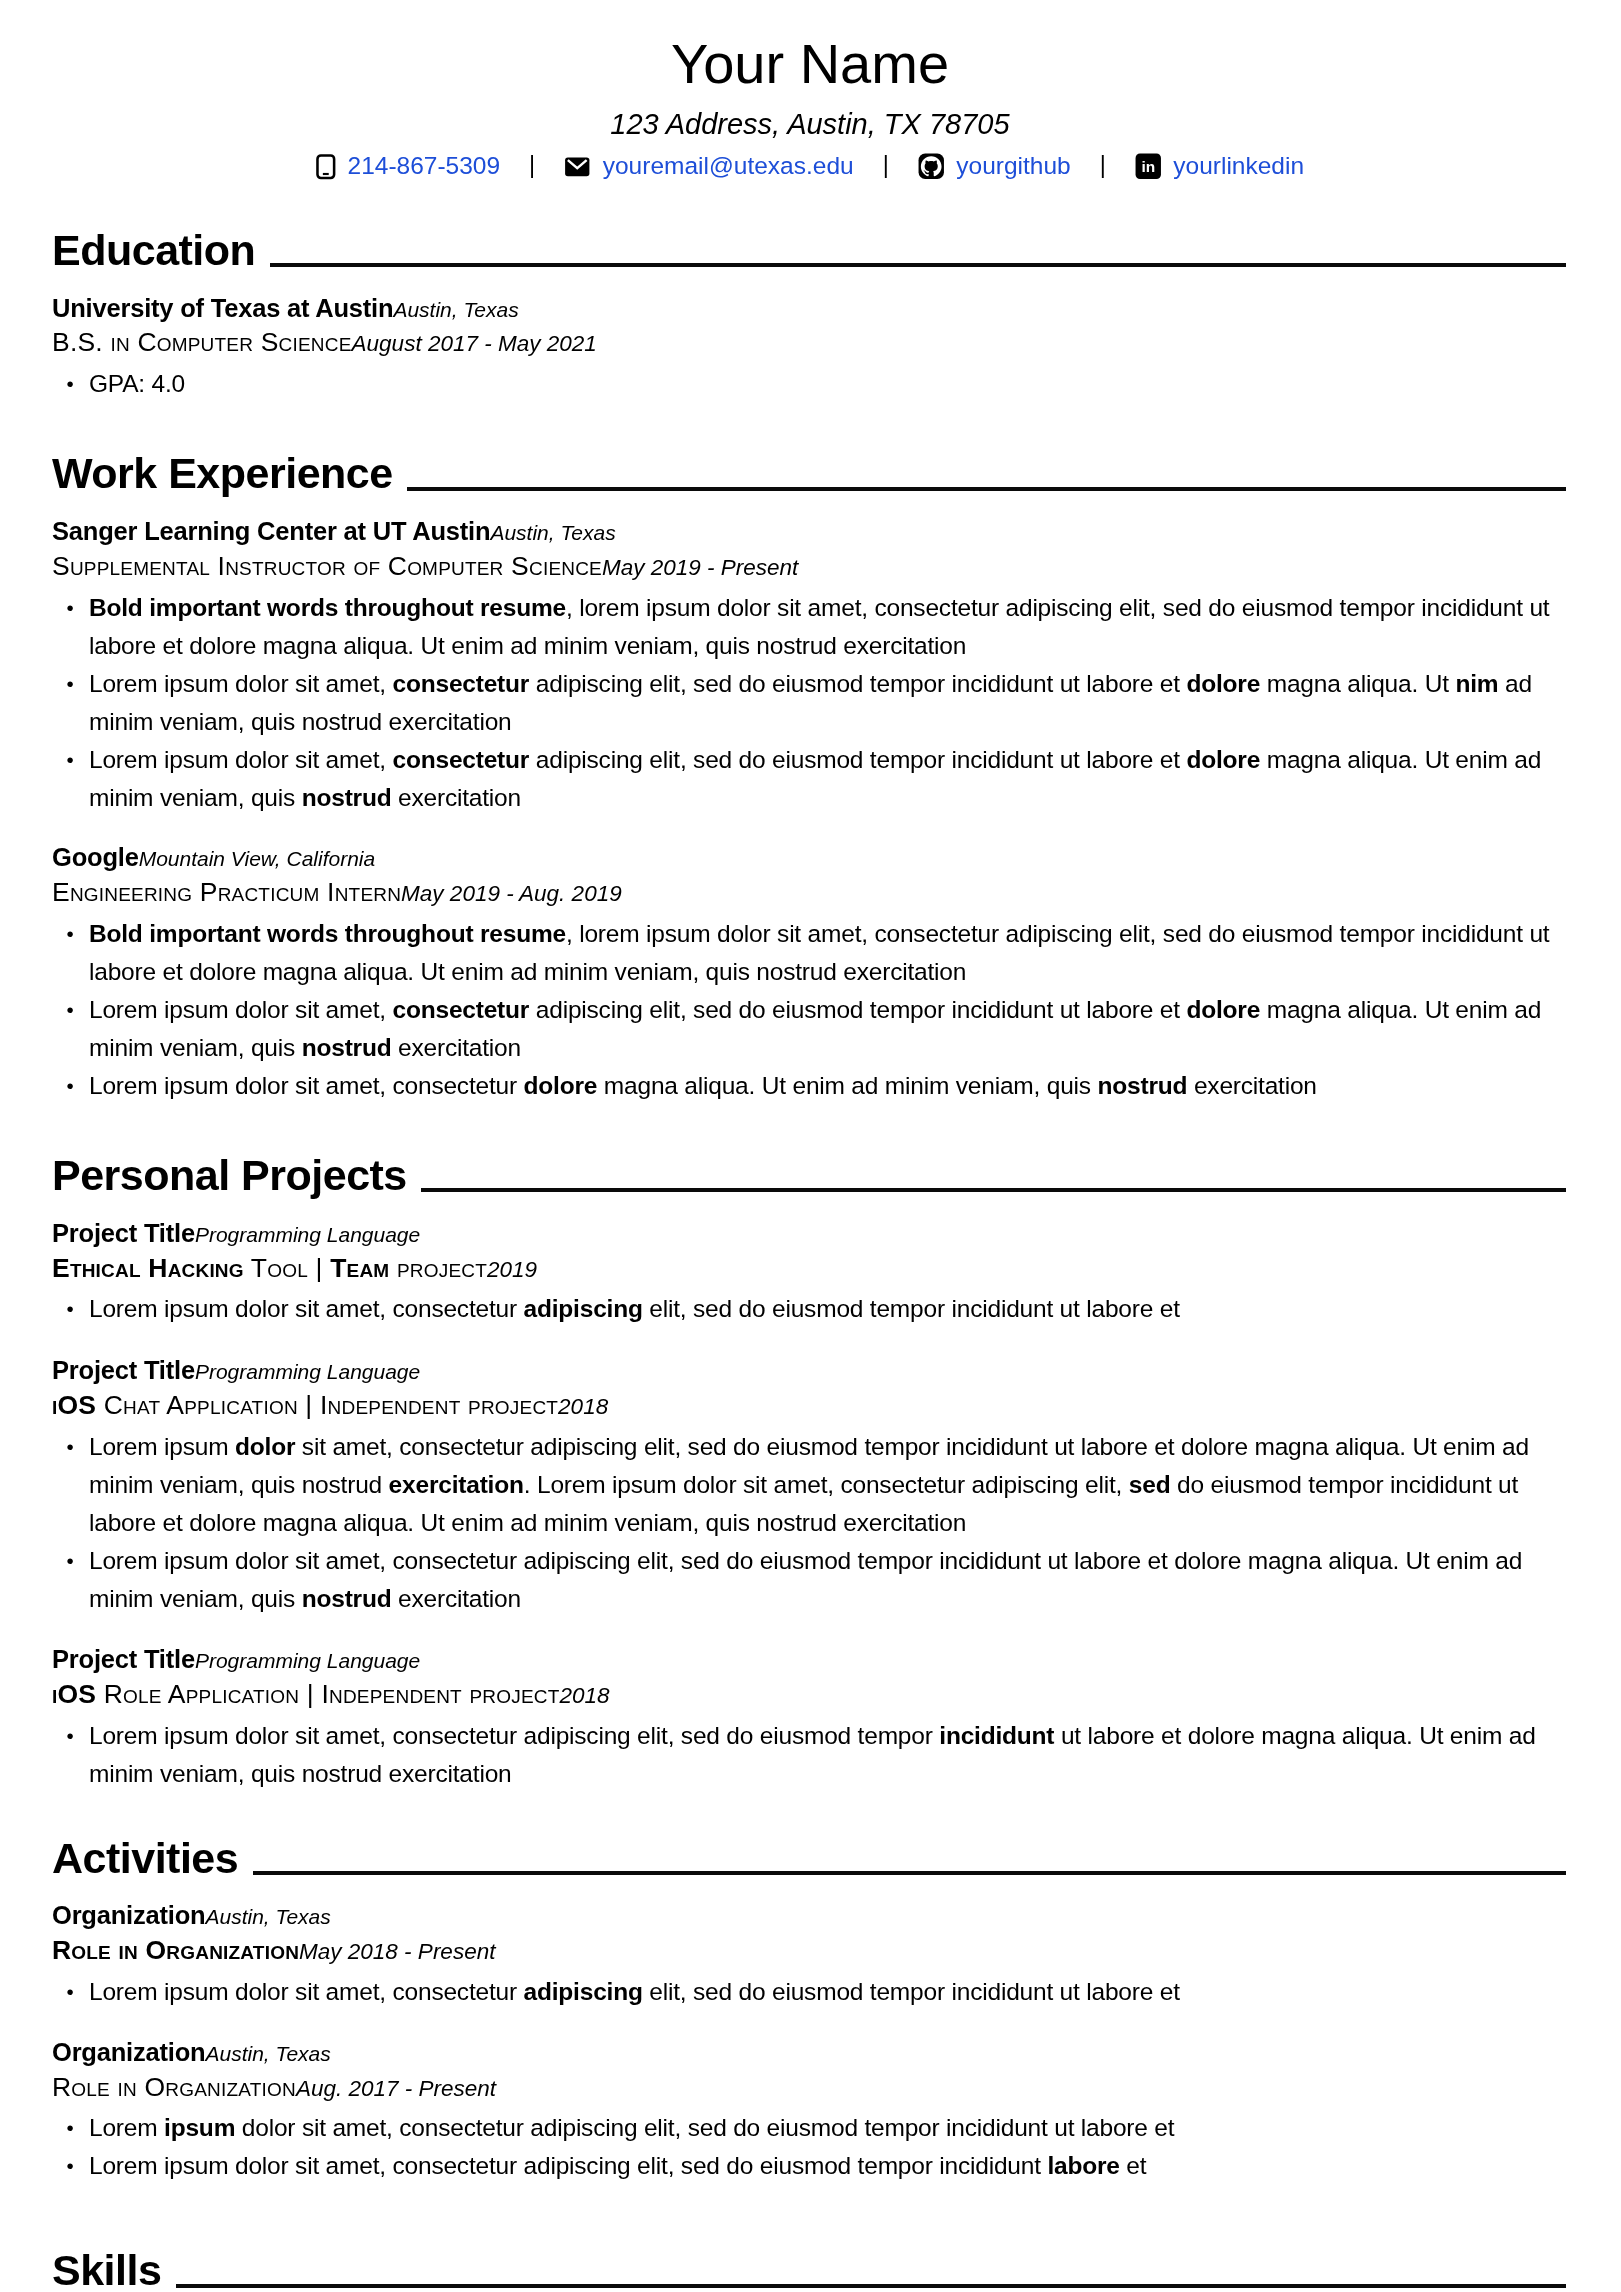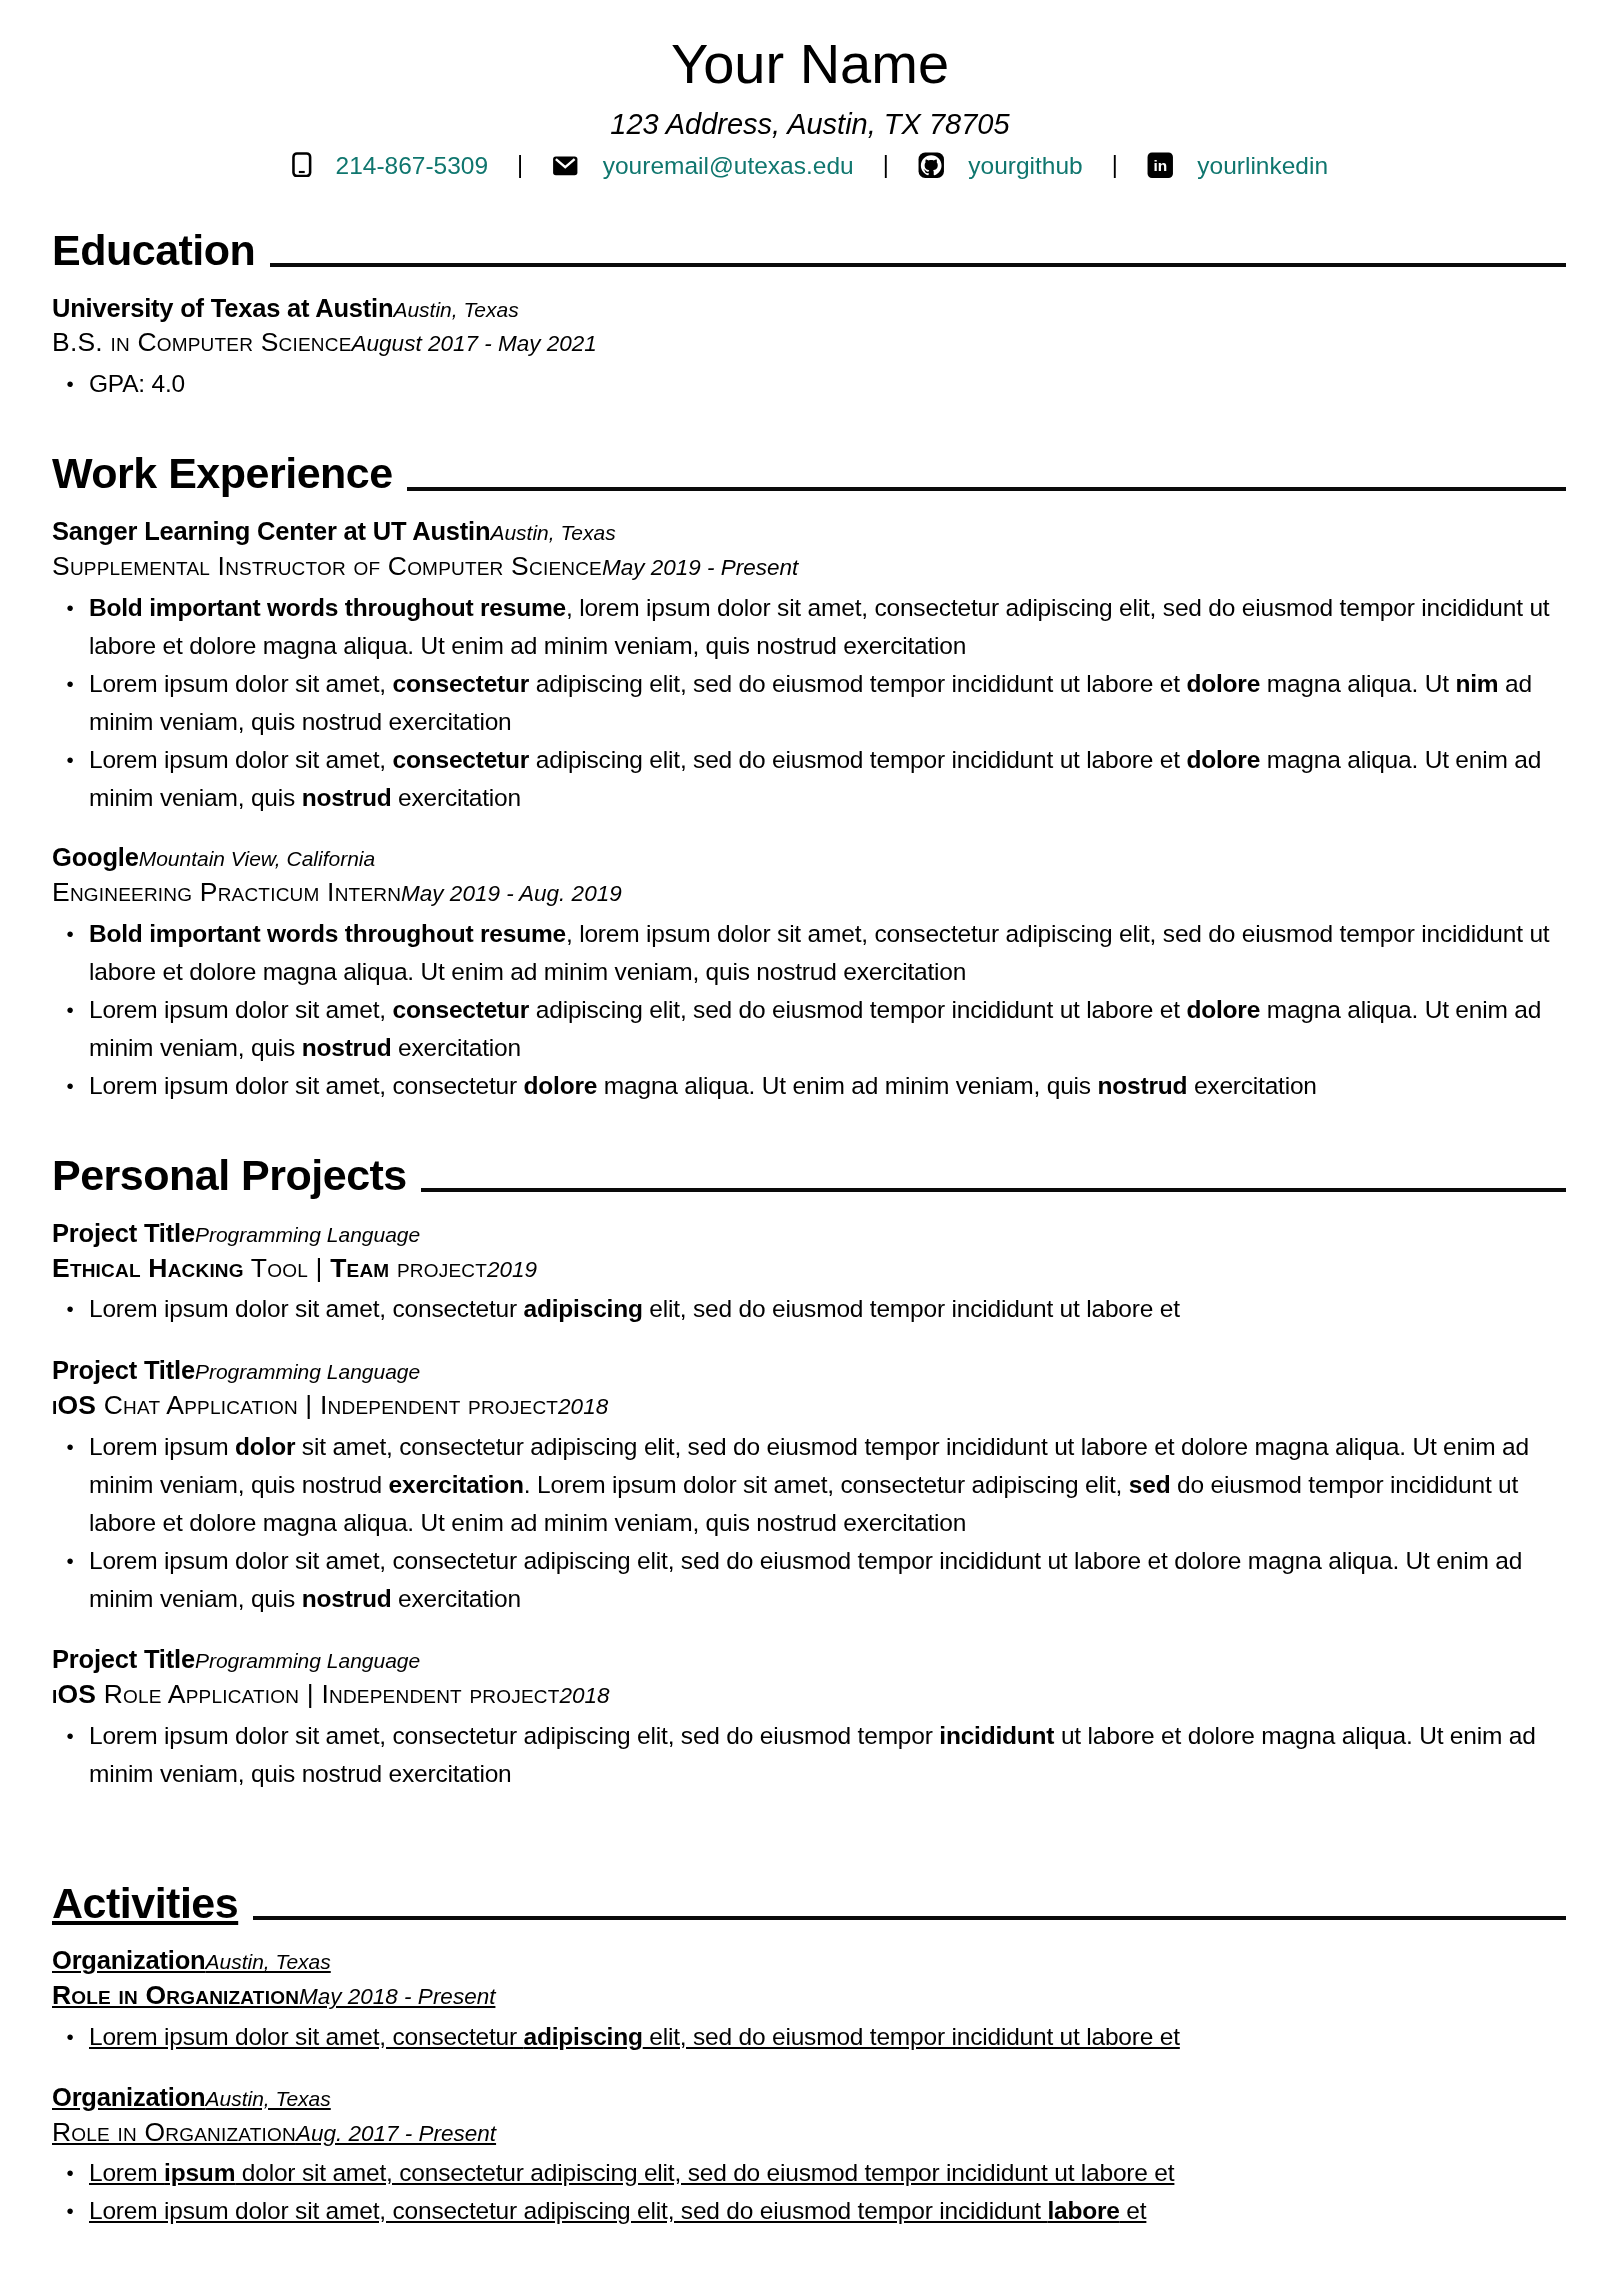--- a/index.html
+++ b/index.html
@@ -6,21 +6,21 @@
   body {
     width:1621px; height:2293px; overflow:hidden;
     font-family:"Liberation Sans", sans-serif; color:#000;
   }
   .page { padding:21.6px 53px 0 52px; }
 
   
   .name { text-align:center; font-size:56px; font-weight:400; letter-spacing:0; margin-top:9.8px; }
   .address { text-align:center; font-style:italic; font-size:29px; margin-top:11.8px; }
   .contact { display:flex; justify-content:center; align-items:center; font-size:24.5px; margin-top:10.8px; }
-  .contact .item { display:flex; align-items:flex-start; gap:24px; color:#0f766e; text-decoration:none; }
+  .contact .item { display:flex; align-items:flex-end; gap:12px; color:#1d4ed8; text-decoration:none; }
   .contact .sep { margin:0 29px; font-size:23.5px; }
   .ic { display:block; }
 
   
   .section { margin-top:46px; }
   .sec-head { display:flex; }
   .sec-title { font-size:43px; font-weight:700; letter-spacing:-0.5px; white-space:nowrap; }
   .sec-rule { flex:1; height:3.9px; background:#0a0a0a; align-self:flex-end; margin:0 2px 7.8px 14.7px; }
 
   .entry { margin-top:18.6px; }
@@ -188,21 +188,21 @@
       <div class="erow">
         <span class="role"><span class="b">iOS</span><span> Role Application | Independent project</span></span>
         <span class="dates">2018</span>
       </div>
       <ul class="bullets">
         <li><span>Lorem ipsum dolor sit amet, consectetur adipiscing elit, sed do eiusmod tempor </span><span class="b">incididunt</span><span> ut labore et dolore magna aliqua. Ut enim ad minim veniam, quis nostrud exercitation</span></li>
       </ul>
     </div>
   </div>
 
-  <div class="section" style="margin-top:86px;text-decoration:underline;">
+  <div class="section" style="margin-top:41px;">
     <div class="sec-head">
       <span class="sec-title">Activities</span>
       <span class="sec-rule"></span>
     </div>
 
     <div class="entry">
       <div class="erow">
         <span class="org">Organization</span>
         <span class="loc">Austin, Texas</span>
       </div>

